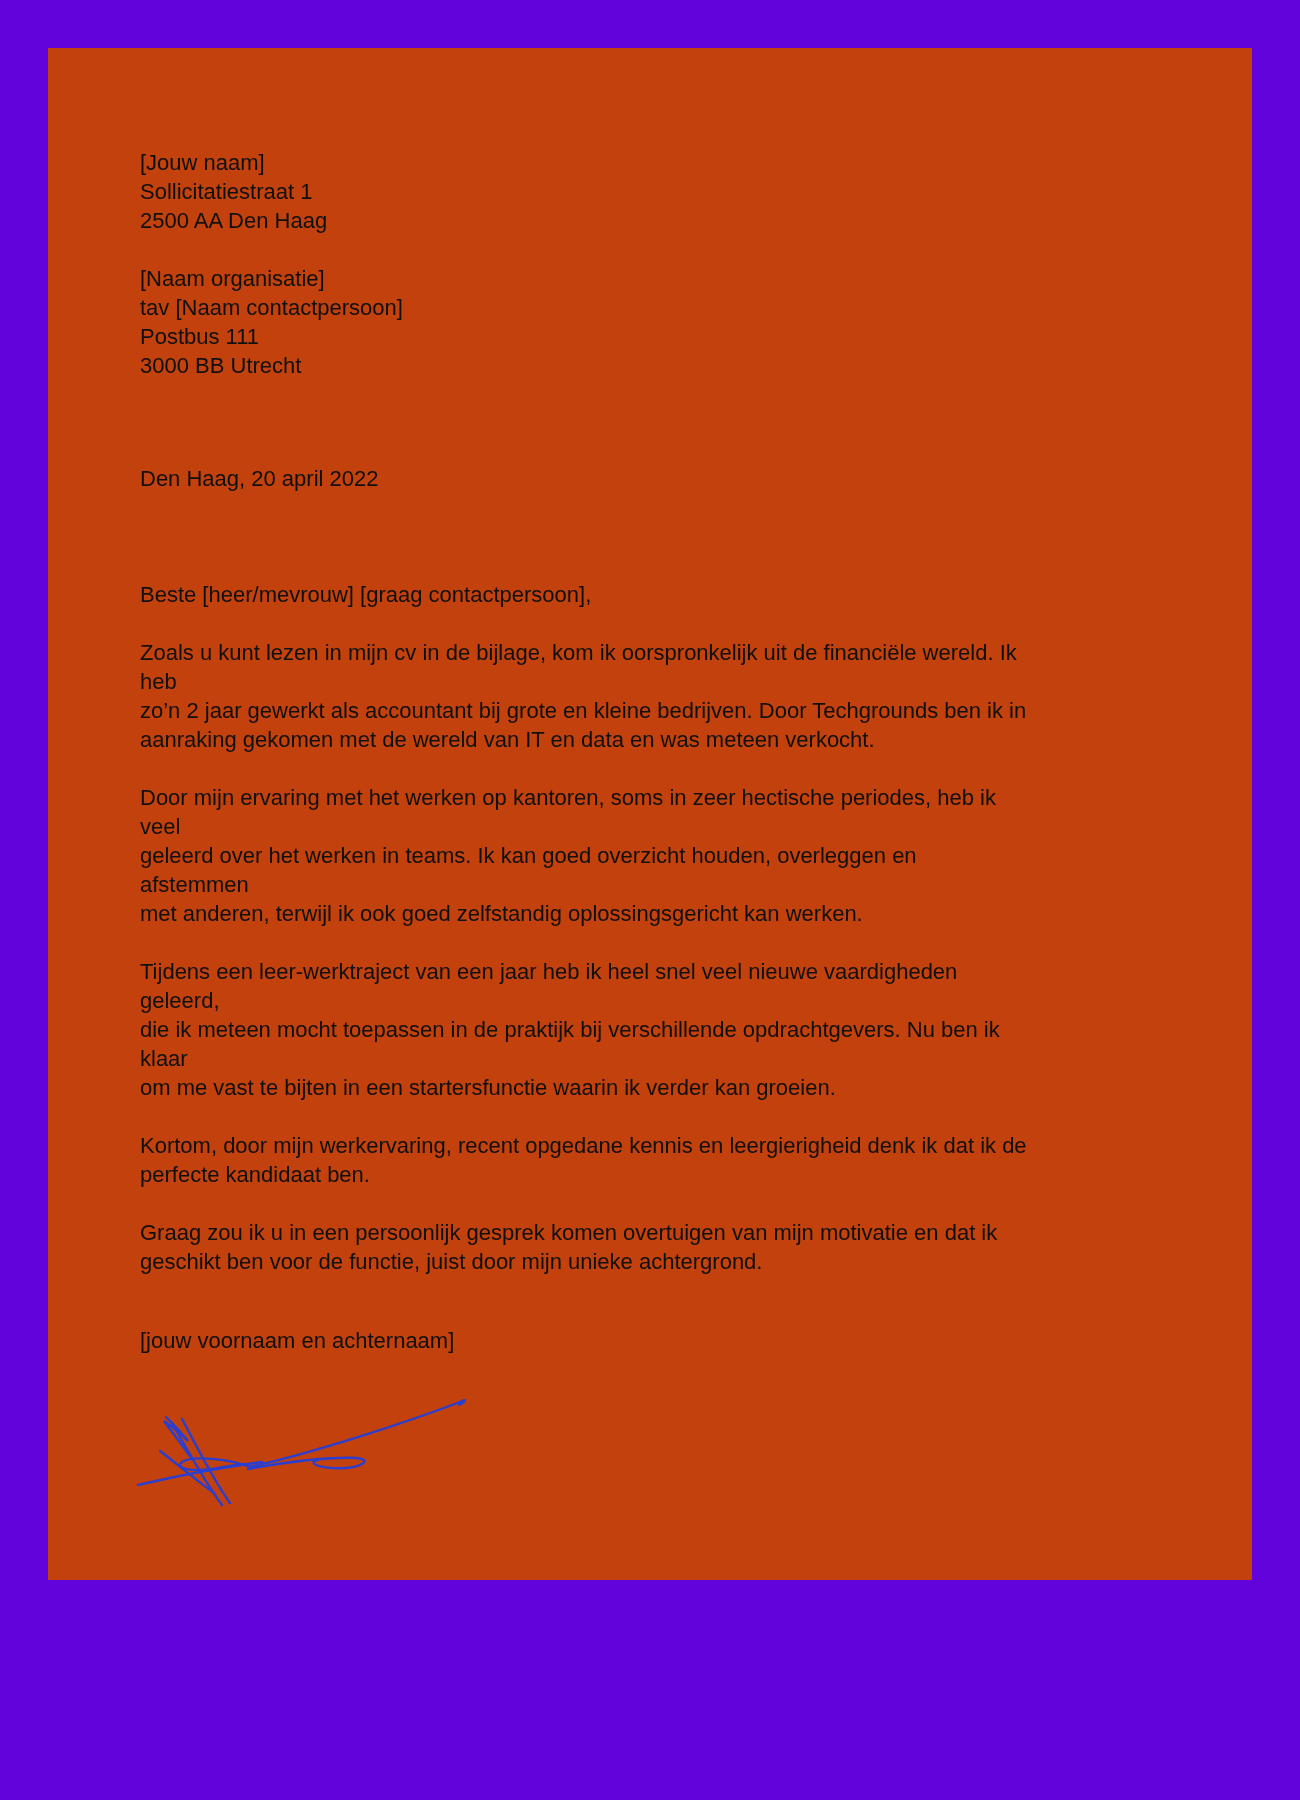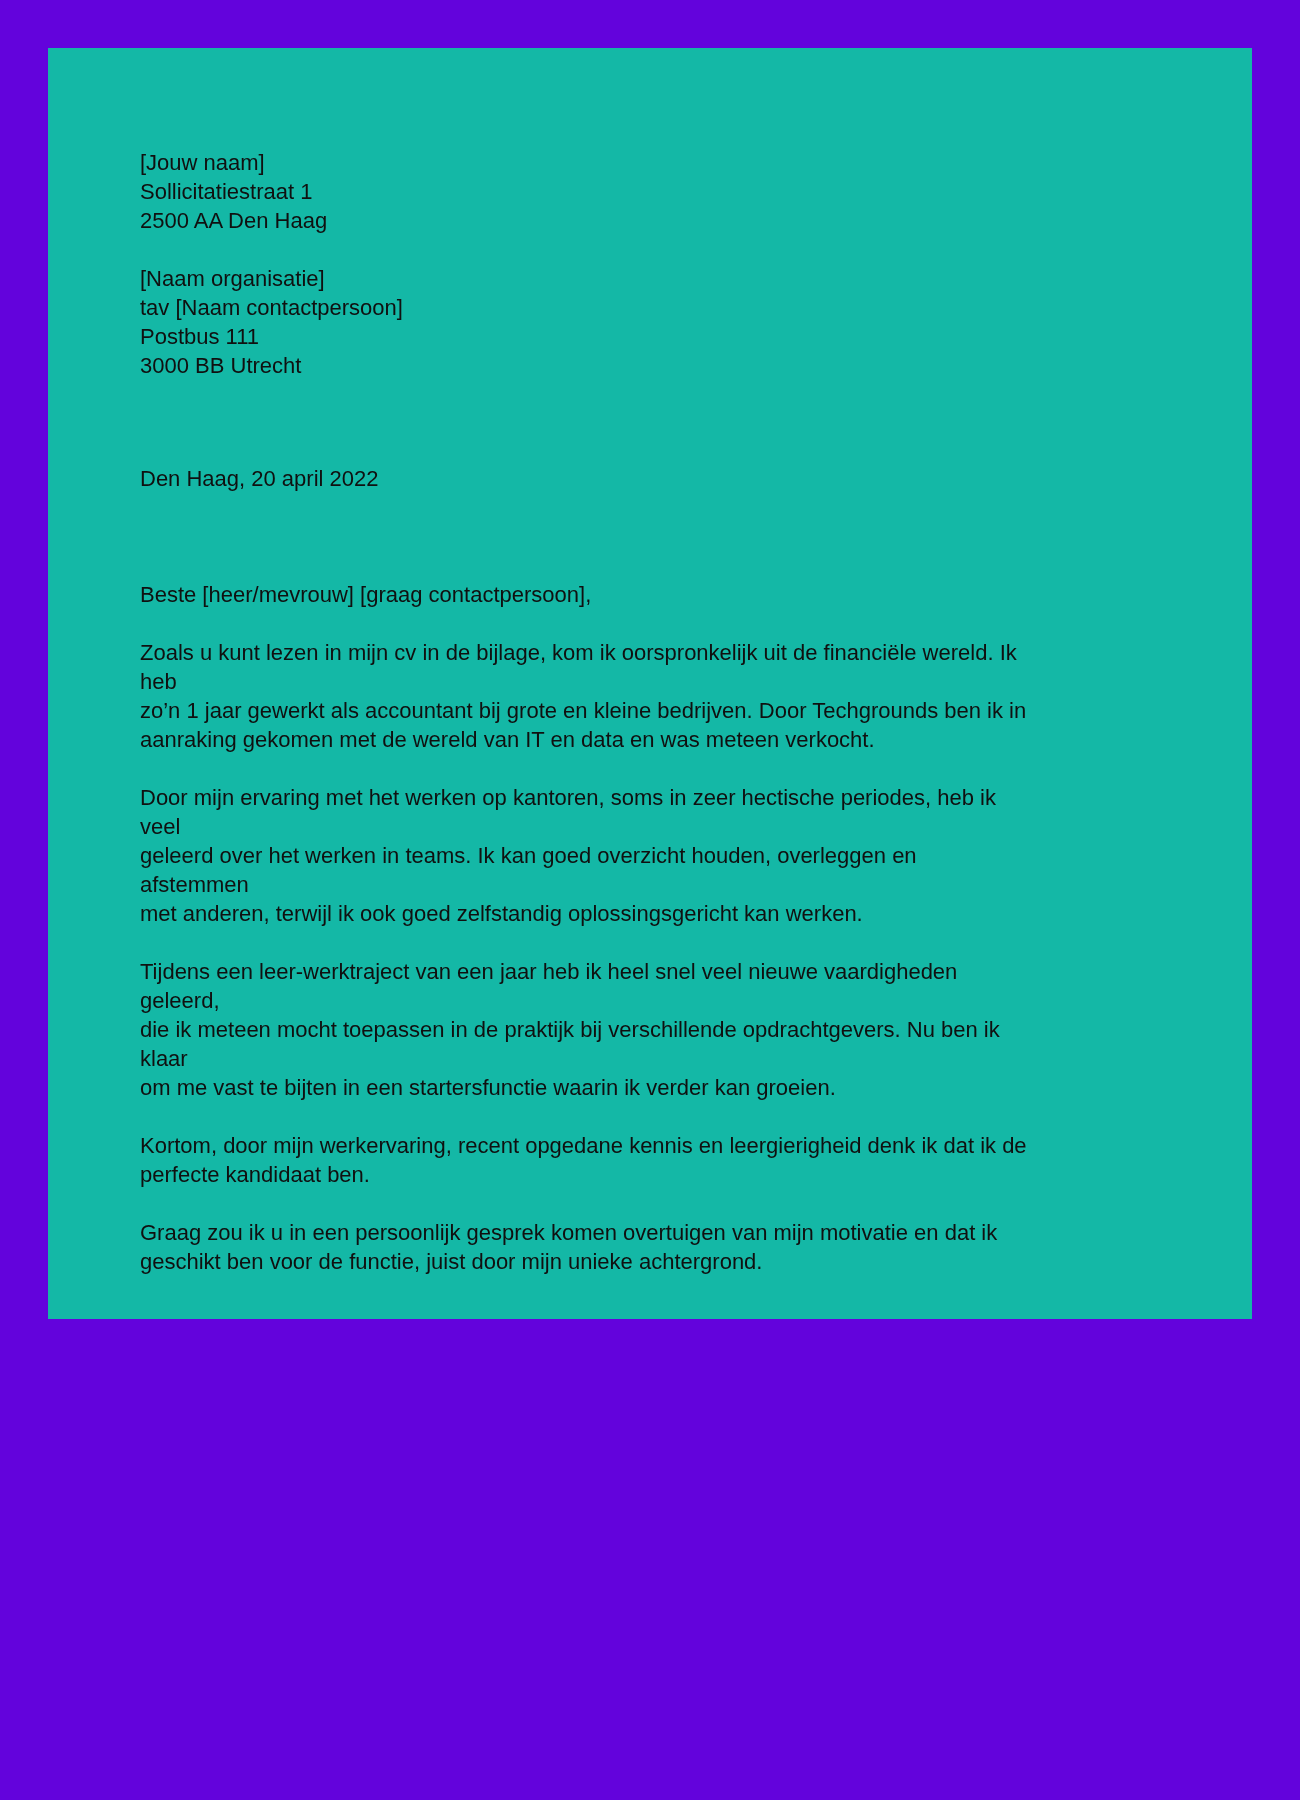--- a/index.html
+++ b/index.html
@@ -11,22 +11,22 @@
     height: 1800px;
     background: #6303dc;
     position: relative;
     font-family: "Liberation Sans", sans-serif;
   }
   .page {
     position: absolute;
     left: 48px;
     top: 48px;
     width: 1204px;
-    height: 1271px;
-    background: #14b8a6;
+    height: 1532px;
+    background: #c2410c;
     overflow: hidden;
   }
   .content {
     padding: 100px 0 0 92px;
     width: 890px;
     color: #101010;
     font-size: 22px;
     line-height: 29px;
   }
   .block {
@@ -65,21 +65,21 @@
     <div class="block recipient-block">[Naam organisatie]
 tav [Naam contactpersoon]
 Postbus 111
 3000 BB Utrecht</div>
 
     <div class="date-line">Den Haag, 20 april 2022</div>
 
     <div class="salutation">Beste [heer/mevrouw] [graag contactpersoon],</div>
 
     <p class="para">Zoals u kunt lezen in mijn cv in de bijlage, kom ik oorspronkelijk uit de financiële wereld. Ik heb
-zo’n 1 jaar gewerkt als accountant bij grote en kleine bedrijven. Door Techgrounds ben ik in
+zo’n 2 jaar gewerkt als accountant bij grote en kleine bedrijven. Door Techgrounds ben ik in
 aanraking gekomen met de wereld van IT en data en was meteen verkocht.</p>
     <p class="para">Door mijn ervaring met het werken op kantoren, soms in zeer hectische periodes, heb ik veel
 geleerd over het werken in teams. Ik kan goed overzicht houden, overleggen en afstemmen
 met anderen, terwijl ik ook goed zelfstandig oplossingsgericht kan werken.</p>
     <p class="para">Tijdens een leer-werktraject van een jaar heb ik heel snel veel nieuwe vaardigheden geleerd,
 die ik meteen mocht toepassen in de praktijk bij verschillende opdrachtgevers. Nu ben ik klaar
 om me vast te bijten in een startersfunctie waarin ik verder kan groeien.</p>
     <p class="para">Kortom, door mijn werkervaring, recent opgedane kennis en leergierigheid denk ik dat ik de
 perfecte kandidaat ben.</p>
     <p class="para">Graag zou ik u in een persoonlijk gesprek komen overtuigen van mijn motivatie en dat ik

